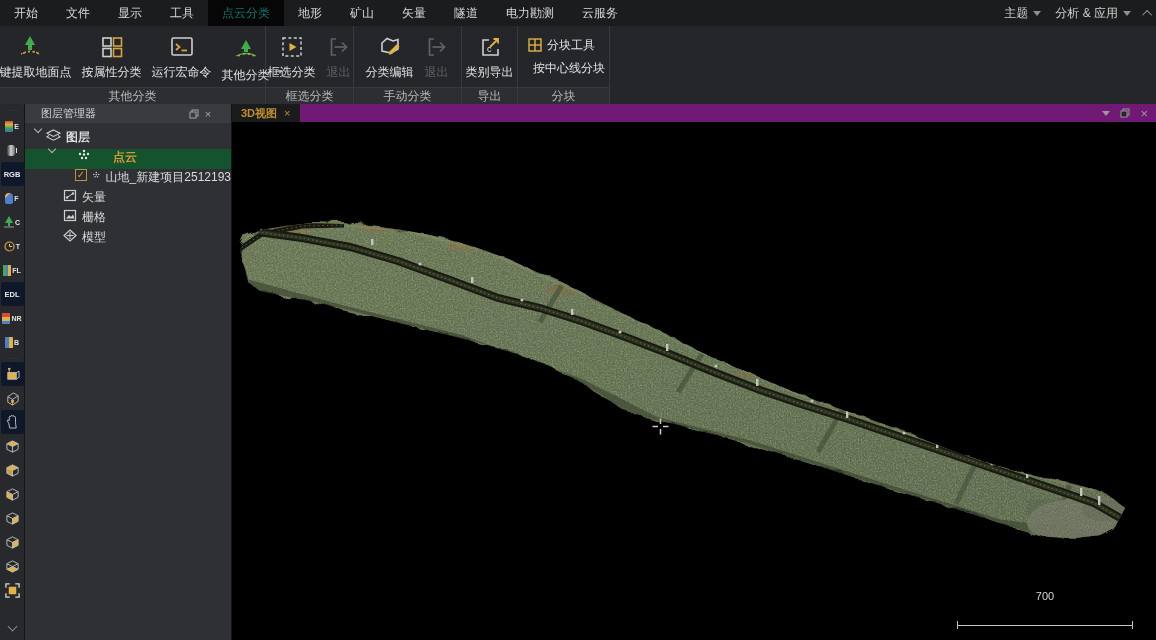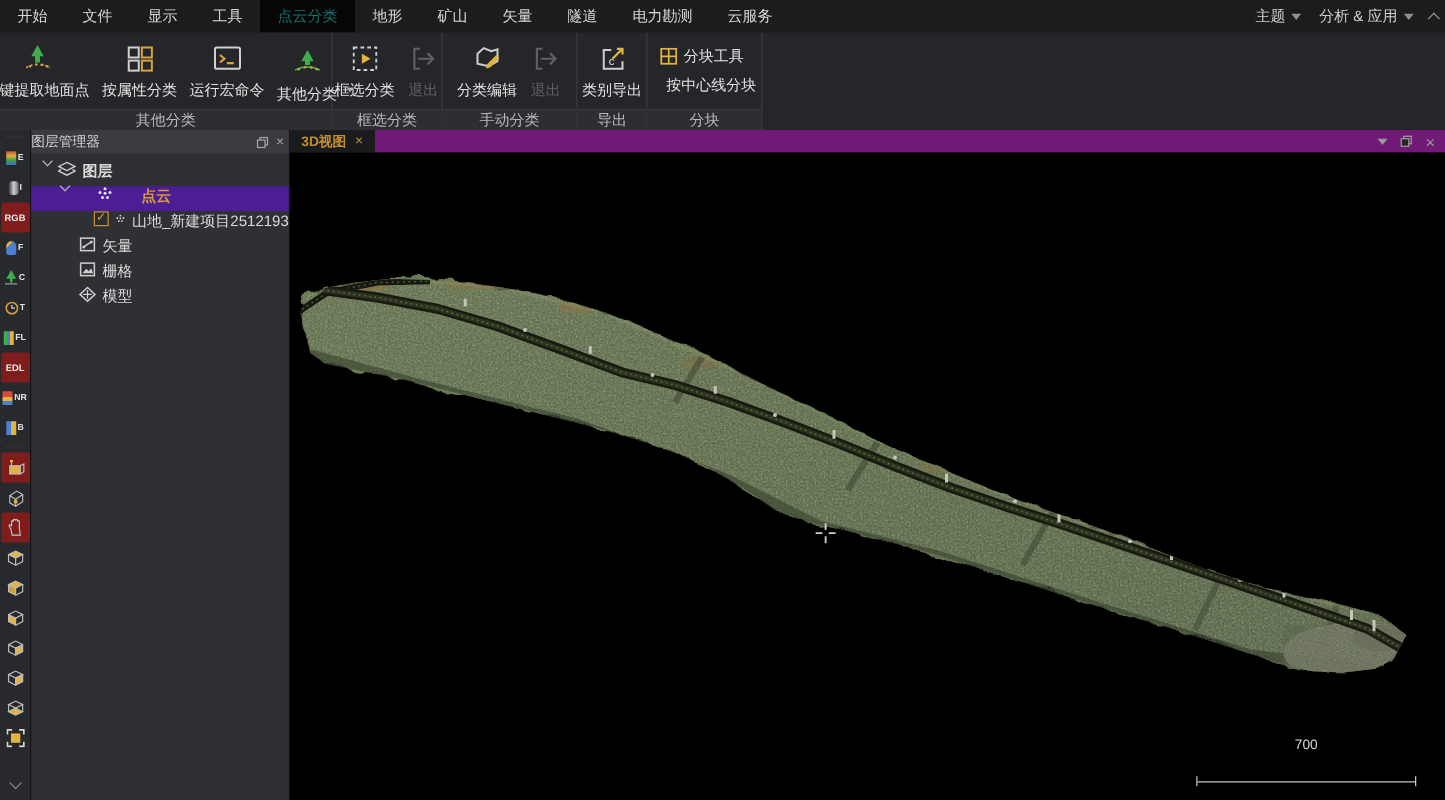--- a/index.html
+++ b/index.html
@@ -30,36 +30,36 @@
   .mini-caret { width:0; height:0; border-left:3.5px solid transparent; border-right:3.5px solid transparent; border-top:4px solid #9f9f9f; margin-left:2px; margin-top:28px; }
   .rbtn-row { display:flex; align-items:center; gap:5px; color:#e2e2e2; font-size:12px; padding:1px 6px; white-space:nowrap; cursor:default; }
   .g5col { display:flex; flex-direction:column; justify-content:center; gap:4px; flex:1; padding-left:4px; }
 
   
   .main { flex:1; display:flex; min-height:0; }
 
   
   .ltb { width:25px; background:#28292c; border-right:1px solid #151517; display:flex; flex-direction:column; align-items:center; padding-top:2px; flex:none; }
   .tb-item { width:23px; height:24px; display:flex; align-items:center; justify-content:center; gap:1px; cursor:default; border-radius:2px; flex:none; }
-  .tb-item.pressed { background:#7f1d1d; }
+  .tb-item.pressed { background:#0f172a; }
   .tb-item .chip { width:8px; height:11px; flex:none; }
   .tb-letter { font-size:7px; line-height:7px; color:#e3e3e3; font-weight:bold; letter-spacing:0; }
   .tb-txt { font-size:7.5px; color:#e9e9e9; font-weight:bold; }
   .tb-sep { color:#6a6a6a; font-size:6px; line-height:8px; height:8px; letter-spacing:1px; flex:none; }
   .ltb .spacer { flex:1; }
 
   
   .lpanel { width:207px; background:#2e3033; display:flex; flex-direction:column; flex:none; border-right:1px solid #151517; }
-  .lp-head { height:19px; background:#3a3b3f; display:flex; align-items:center; padding:0 0; color:#d2d2d2; font-size:11px; flex:none; }
+  .lp-head { height:19px; background:#3a3b3f; display:flex; align-items:center; padding:0 16px; color:#d2d2d2; font-size:11px; flex:none; }
   .lp-head .sp { flex:1; }
   .lp-ico { width:14px; height:14px; display:flex; align-items:center; justify-content:center; color:#a5a5a5; font-size:11px; cursor:default; }
   .tree { padding-top:6px; font-size:12px; color:#dadada; }
   .trow { height:20px; display:flex; gap:5px; cursor:default; }
   .trow .chev { width:6px; height:6px; border-right:1.4px solid #b8b8b8; border-bottom:1.4px solid #b8b8b8; transform:rotate(45deg); margin-top:-3px; flex:none; }
-  .trow.selrow { background:#4c1d95;gap:22px; }
+  .trow.selrow { background:#14532d;gap:22px; }
   .trow.selrow .tlabel { color:#d49b35; }
   .tlabel { white-space:nowrap; }
   .bold { font-weight:bold; }
   .cbx { width:12px; height:12px; border:1px solid #c4913a; background:#2b2d30; color:#d8a23f; font-size:10px; line-height:10px; text-align:center; flex:none; }
 
   
   .varea { flex:1; display:flex; flex-direction:column; min-width:0; }
   .tabbar { height:18px; background:#701a75; display:flex; align-items:stretch; flex:none; }
   .vtab { display:flex; align-items:center; gap:7px; padding:0 9px; background:#1a1b1d; color:#c08e2f; font-size:11px; font-weight:bold; }
   .vtab .x { color:#c08e2f; font-weight:normal; font-size:11px; cursor:default; }

